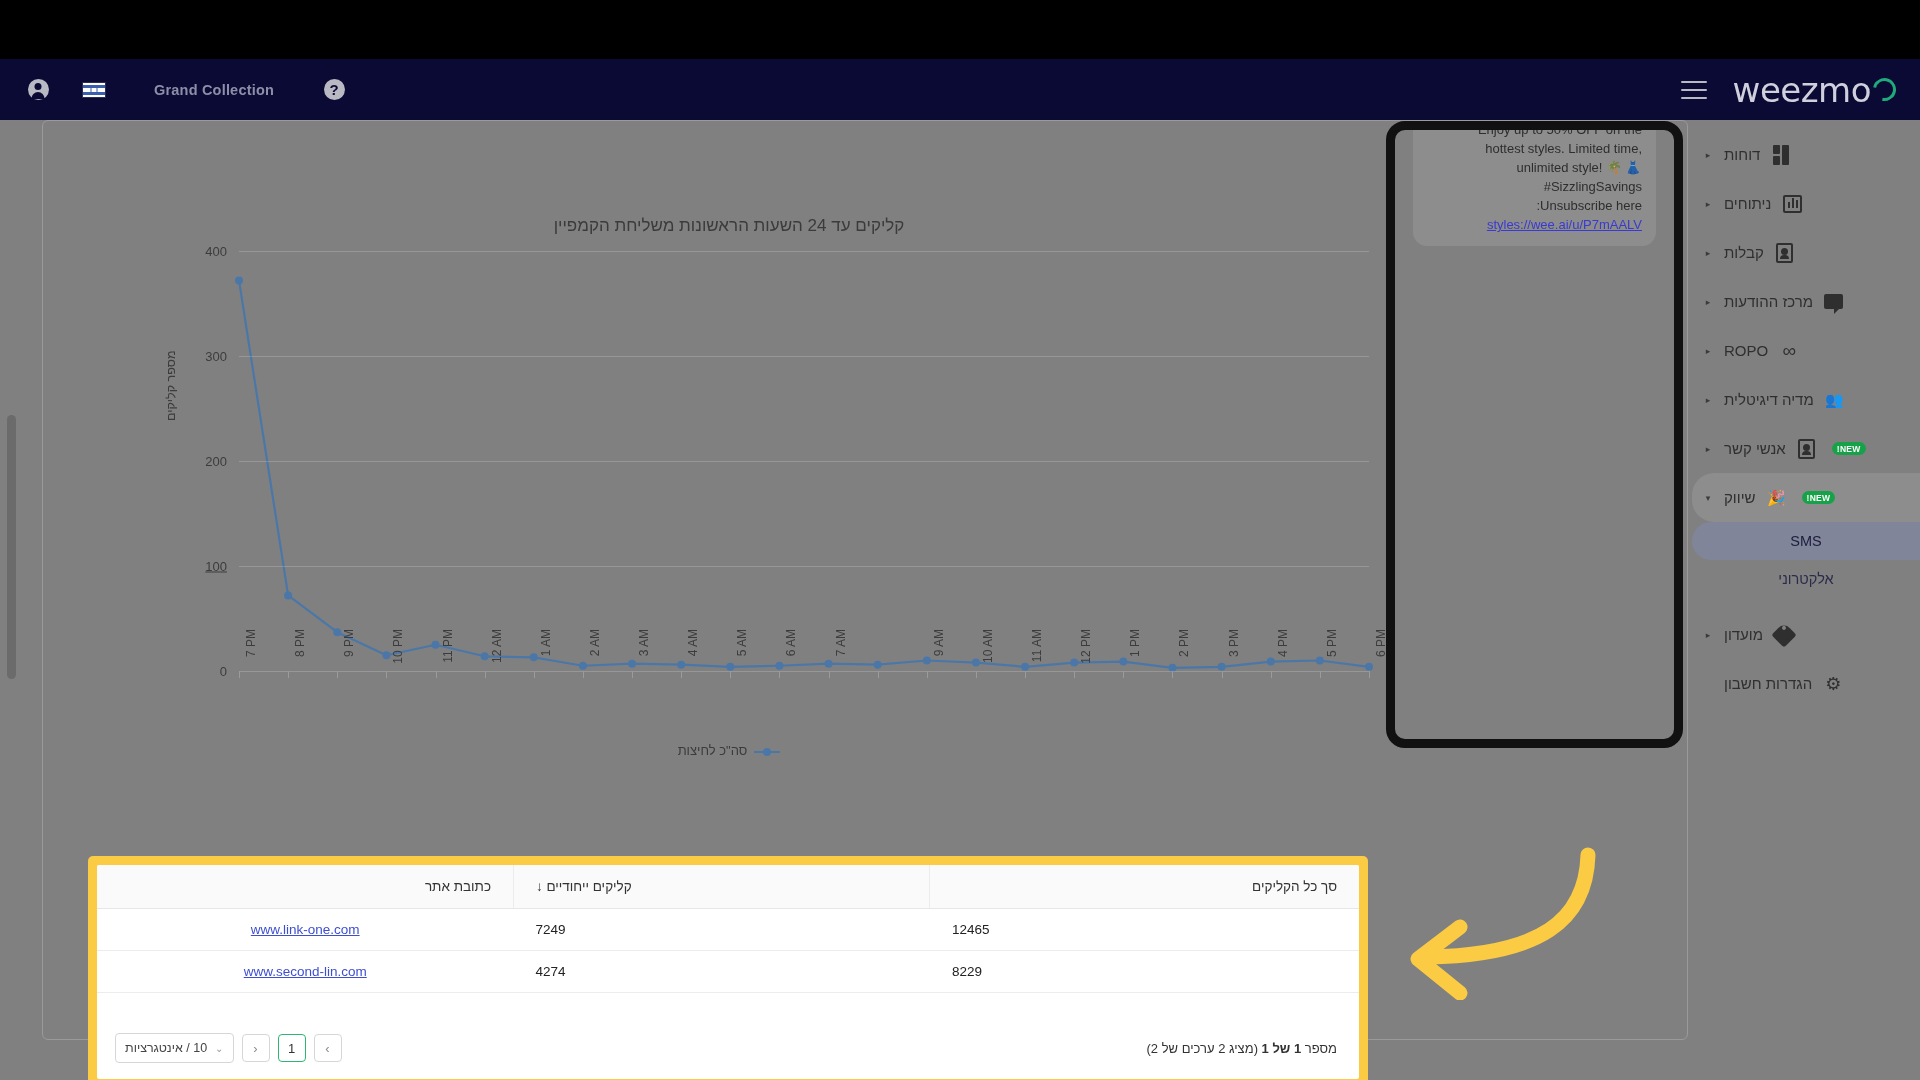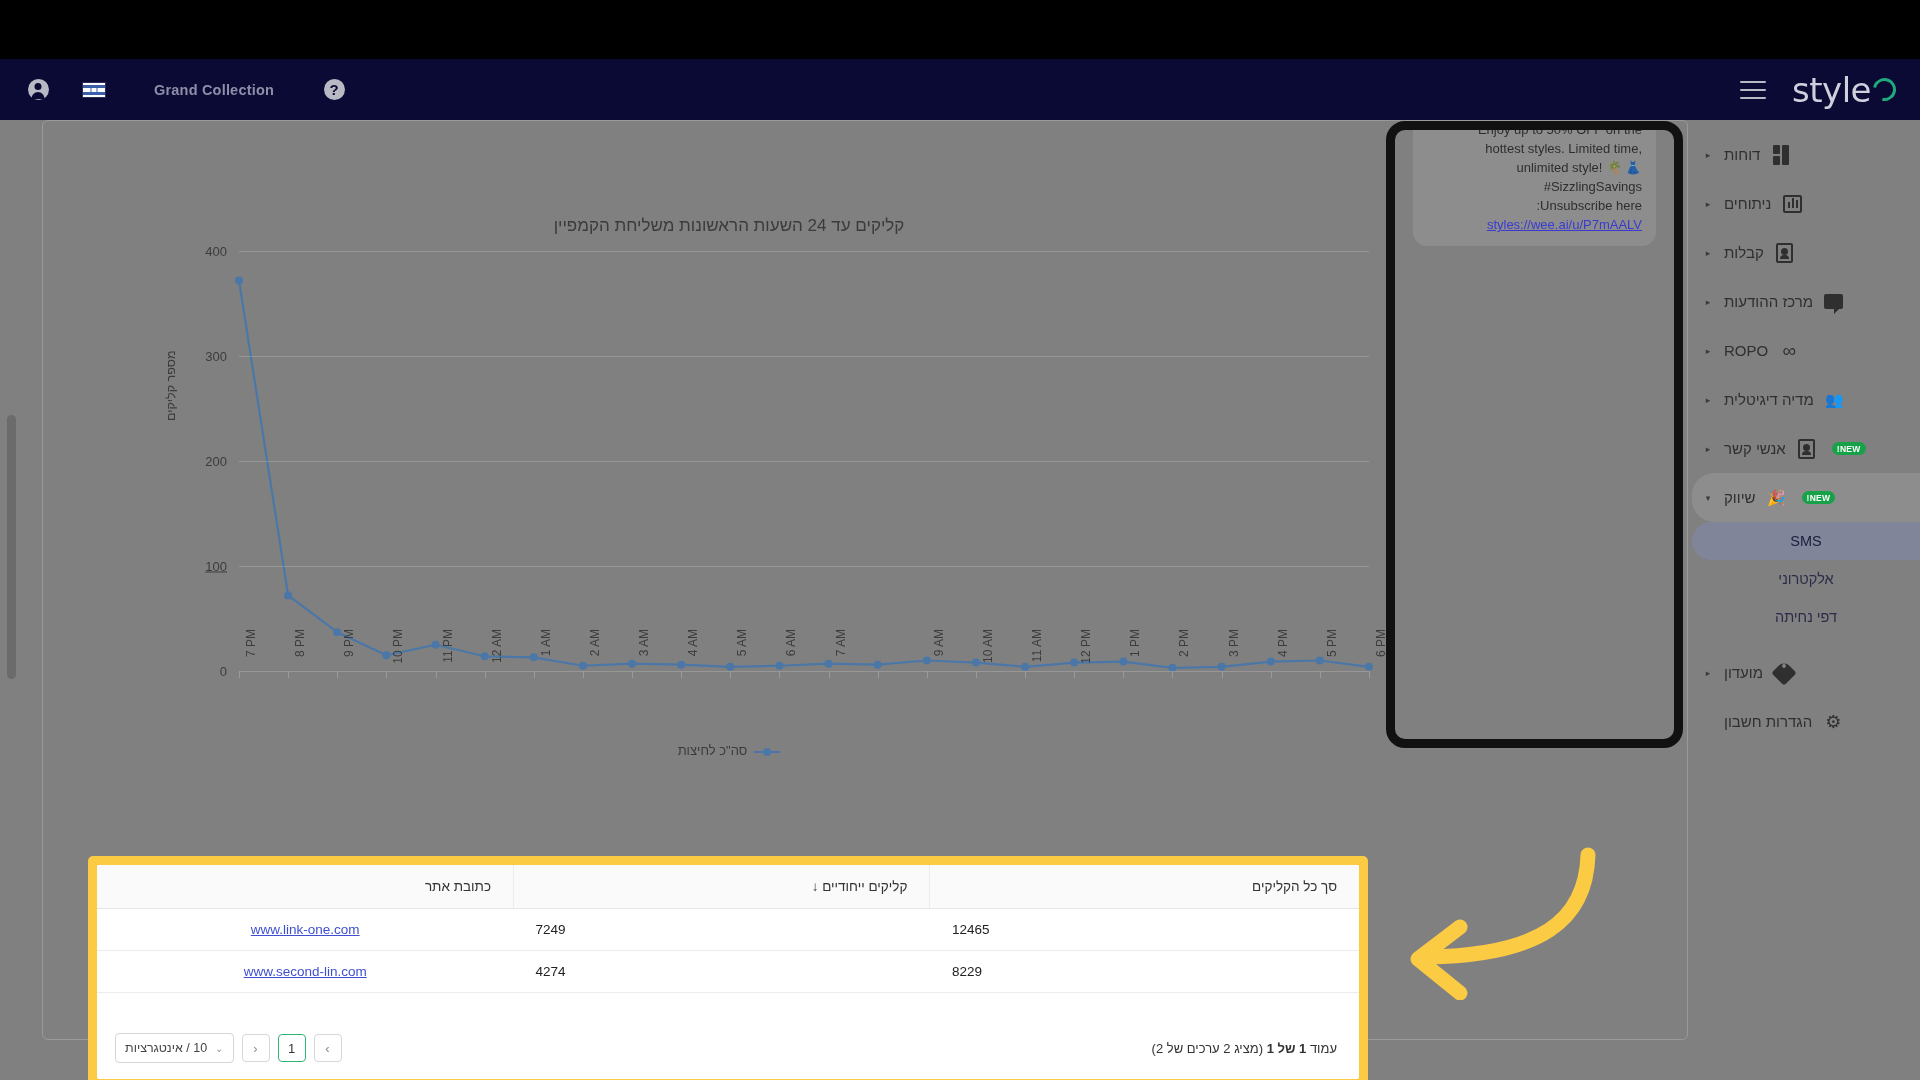--- a/index.html
+++ b/index.html
@@ -219,21 +219,21 @@
   #table-card {
     width: 100%; height: 100%; background: #fff; border-radius: 2px;
     position: relative; overflow: hidden;
   }
   table.dt { width: 100%; border-collapse: collapse; direction: rtl; table-layout: fixed; }
   table.dt thead th {
     background: #fafafa; color: #333; font-size: 13.5px; font-weight: normal;
     text-align: right; padding: 14px 22px; border-bottom: 1px solid #e6e6e6;
     white-space: nowrap;
   }
-  table.dt thead th.c-unique { text-align: right; border-right: 1px solid #ececec; border-left: 1px solid #ececec; }
+  table.dt thead th.c-unique { text-align: left; border-right: 1px solid #ececec; border-left: 1px solid #ececec; }
   table.dt thead th.c-total  { text-align: center; }
   table.dt tbody td {
     font-size: 13.5px; color: #222; padding: 13px 22px;
     border-bottom: 1px solid #ececec; direction: ltr; text-align: left;
   }
   table.dt tbody td.c-site { text-align: center; direction: ltr; }
   table.dt tbody td.c-unique { text-align: center; }
   table.dt tbody td.c-total { text-align: left; }
   td.c-site a { color: #3d4fd0; text-decoration: underline; font-size: 13.5px; }
 
@@ -292,21 +292,21 @@
         <div class="help-circle">?</div>
       </div>
     </div>
     <div id="topbar-right">
       <div id="hamburger">
         <span></span>
           <span></span>
           <span></span>
       </div>
       <div id="logo-weezmo">
-        <span>style</span>
+        <span>weezmo</span>
           <span class="mark"></span>
       </div>
     </div>
   </div>
 
   <div id="page">
 
     <div id="scrollbar-track">
       <div id="scrollbar-thumb"></div>
     </div>
@@ -379,23 +379,20 @@
         <span class="micon" style="font-size:15px;">🎉</span>
         <span class="mlabel">שיווק</span>
         <span class="caret">▾</span>
       </div>
 
       <div class="submenu-item active">
         <span style="direction:ltr;">SMS</span>
       </div>
       <div class="submenu-item">
         <span>אלקטרוני</span>
-      </div>
-      <div class="submenu-item">
-        <span>דפי נחיתה</span>
       </div>
 
       <div style="height:12px;"></div>
 
       <div class="menu-item">
         <span class="micon">
           <span class="ic-tag"></span>
         </span>
         <span class="mlabel">מועדון</span>
         <span class="caret">▸</span>
@@ -590,21 +587,21 @@
                 <td class="c-total">8229</td>
                 <td class="c-unique" style="text-align:left;">4274</td>
                 <td class="c-site">
                   <a href="#">www.second-lin.com</a>
                 </td>
               </tr>
             </tbody>
           </table>
 
           <div id="pager">
-            <div id="pager-info"><span>עמוד </span><b>1 של 1</b><span> (מציג 2 ערכים של 2)</span></div>
+            <div id="pager-info"><span>מספר </span><b>1 של 1</b><span> (מציג 2 ערכים של 2)</span></div>
             <div id="pager-controls">
               <div class="pg-select">
                 <span class="chev">⌄</span>
                 <span>10 / אינטגרציות</span>
               </div>
               <div class="pg-btn">›</div>
               <div class="pg-btn current">1</div>
               <div class="pg-btn">‹</div>
             </div>
           </div>

